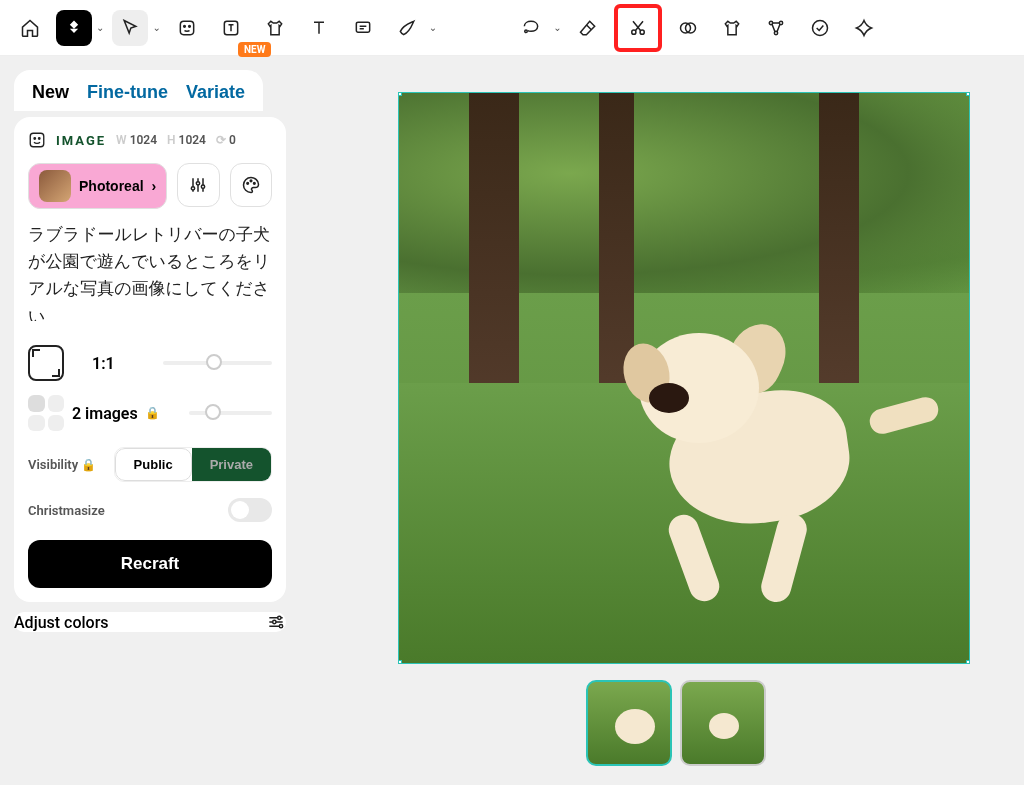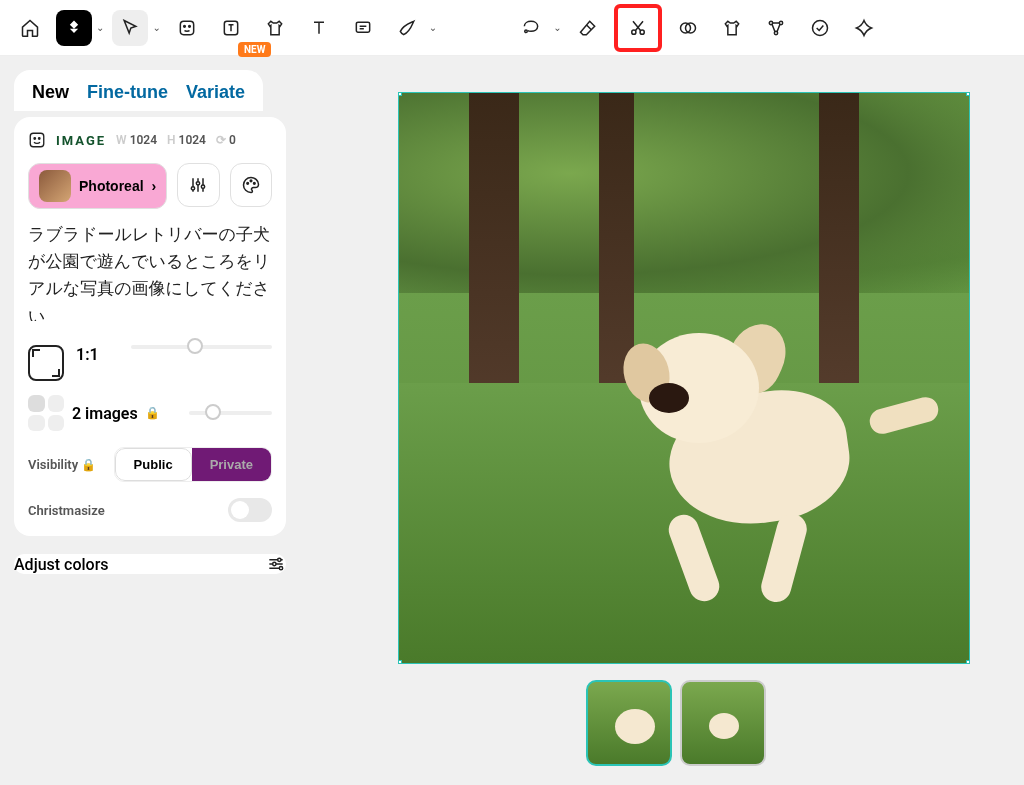--- a/index.html
+++ b/index.html
@@ -108,21 +108,21 @@
 .icon-btn {
   width:44px;height:44px;border:1px solid #e0e0e0;border-radius:12px;
   background:#fff;display:flex;align-items:center;justify-content:center;cursor:pointer;
 }
 .prompt {
   margin-top:12px; font-size:17px; line-height:1.6; color:#222;
   border:none; width:100%; resize:none; font-family:inherit;
   min-height: 100px;
 }
 .ratio-row {
-  display:flex;gap:12px;margin-top:20px;
+  display:flex;align-items:center;gap:28px;margin-top:20px;
 }
 .ratio-icon {
   width:36px;height:36px;border:2px solid #222;border-radius:8px;position:relative;
 }
 .ratio-icon::before,.ratio-icon::after{content:"";position:absolute;width:6px;height:6px;border:2px solid #222;}
 .ratio-icon::before{top:2px;left:2px;border-right:none;border-bottom:none;}
 .ratio-icon::after{bottom:2px;right:2px;border-left:none;border-top:none;}
 .slider {
   flex:1;height:4px;background:#eee;border-radius:2px;position:relative;margin-left:20px;
 }
@@ -130,24 +130,24 @@
 .images-row{display:flex;align-items:center;gap:8px;margin-top:14px;}
 .img-grid{width:36px;height:36px;display:grid;grid-template-columns:1fr 1fr;gap:3px;}
 .img-grid span{background:#eee;border-radius:6px;}
 .img-grid span:first-child{background:#ddd;}
 .lock{font-size:12px;}
 .setting-row{display:flex;align-items:center;justify-content:space-between;margin-top:16px;font-size:13px;color:#555;font-weight:600;}
 .help-circle{width:14px;height:14px;border-radius:50%;background:#ccc;color:#fff;font-size:10px;display:inline-flex;align-items:center;justify-content:center;margin-left:4px;}
 .toggle{width:44px;height:24px;background:#e8e8e8;border-radius:12px;position:relative;cursor:pointer;}
 .toggle::after{content:"";position:absolute;width:18px;height:18px;background:#fff;border-radius:50%;top:3px;left:3px;}
 .vis-seg{display:flex;border:1px solid #eee;border-radius:10px;overflow:hidden;}
-.vis-seg button{border:none;padding:8px 18px;font-size:13px;background:#701a75;color:#aaa;cursor:pointer;font-weight:600;}
+.vis-seg button{border:none;padding:8px 18px;font-size:13px;background:#14532d;color:#aaa;cursor:pointer;font-weight:600;}
 .vis-seg button.active{background:#fff;color:#000;border:1px solid #ddd;border-radius:10px;}
 .recraft-btn{width:100%;background:#000;color:#fff;border:none;border-radius:12px;padding:14px;font-size:17px;font-weight:600;margin-top:18px;cursor:pointer;}
-.adjust-card{background:#fff;border-radius:20px;padding:0;margin-top:18px;display:flex;align-items:center;justify-content:space-between;}
+.adjust-card{background:#fff;border-radius:20px;padding:0;margin-top:10px;display:flex;align-items:center;justify-content:space-between;}
 .adjust-card span{font-size:16px;font-weight:500;}
 .canvas-area{flex:1;position:relative;}
 .canvas-frame{
   position:absolute;left:98px;top:36px;width:572px;height:572px;
   border:1px solid #2bc4b6;
   background: linear-gradient(180deg,#8bb56e 0%,#6b9e4a 35%,#5a8c3a 100%);
   overflow:hidden;
 }
 .tree{position:absolute;background:linear-gradient(#3a2818,#5a4030);}
 .tree1{left:70px;top:0;width:50px;height:400px;}
@@ -365,20 +365,21 @@
         </div>
       </div>
 
       <div class="setting-row">
         <span>Christmasize</span>
         <div class="toggle" style="display:flex;align-items:center;">
             <span style="margin-left:4px;">❄</span>
           </div>
       </div>
 
+      <button class="recraft-btn">Recraft</button>
     </div>
 
     <div class="adjust-card">
       <span>Adjust colors</span>
       <svg viewBox="0 0 24 24">
           <path d="M4 7h10M18 7h2M4 12h4M12 12h8M4 17h12M20 17h0"></path>
           <circle cx="16" cy="7" r="2"></circle>
           <circle cx="10" cy="12" r="2"></circle>
           <circle cx="18" cy="17" r="2"></circle>
         </svg>

